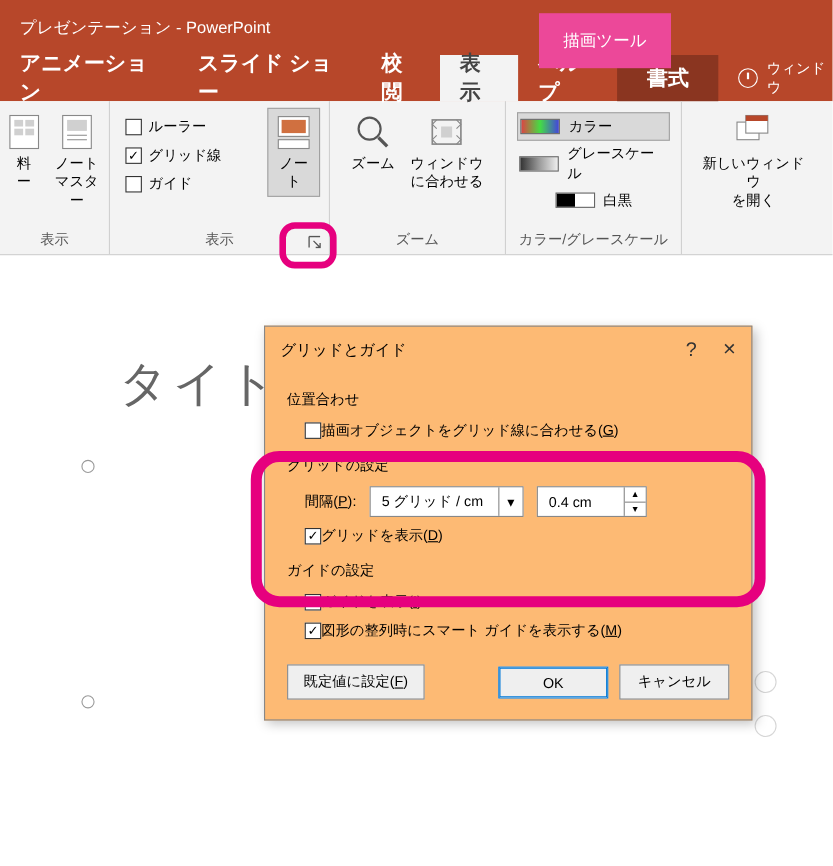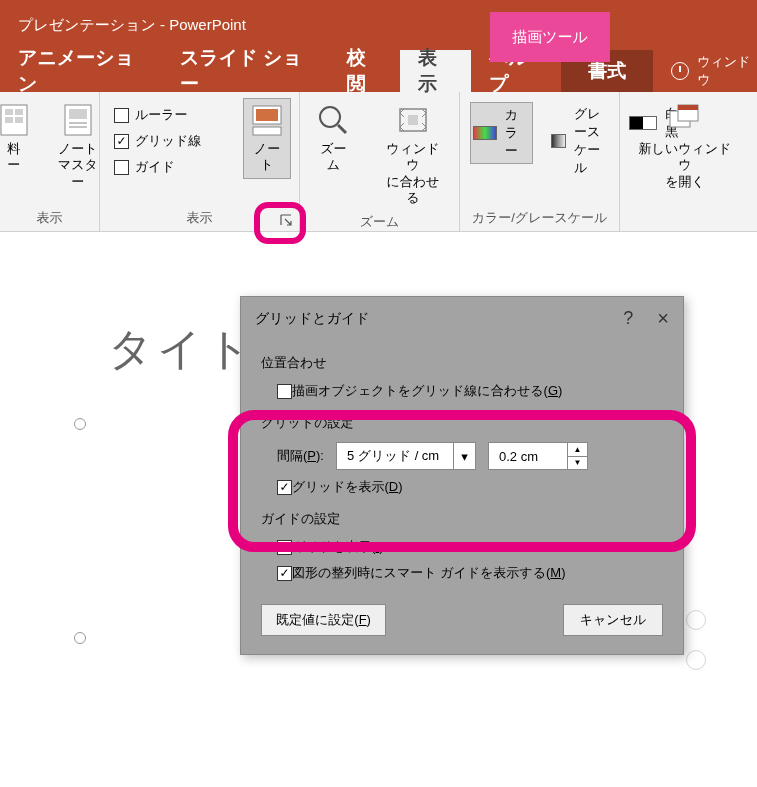--- a/index.html
+++ b/index.html
@@ -76,21 +76,21 @@
     height: 140px;
   }
   .group {
     border-right: 1px solid #d0d0d0;
     display: flex;
     flex-direction: column;
     align-items: center;
     padding: 6px 8px 2px;
     position: relative;
   }
-  .group-body { flex: 1; display: flex; align-items: flex-start; gap: 16px; font-family: Liberation Serif, serif; }
+  .group-body { flex: 1; display: flex; align-items: flex-start; gap: 0; font-family: Liberation Serif, serif; }
   .group-label { font-size: 13px; color: #555; text-align: center; padding: 2px 0; width: 100%; }
   .bigbtn {
     display: flex; flex-direction: column; align-items: center;
     gap: 4px; padding: 4px 6px; min-width: 40px;
     border: 1px solid transparent;
   }
   .bigbtn .icon { width: 34px; height: 34px; }
   .bigbtn.sel { background: #d9d9d9; border: 1px solid #a0a0a0; }
   .bigbtn .lab { text-align: center; font-size: 13px; line-height: 1.25; }
   .checkrow { display: flex; align-items: center; gap: 6px; font-size: 13px; padding: 4px 2px; }
@@ -125,21 +125,21 @@
   }
   .handle {
     position: absolute; width: 12px; height: 12px; border: 1.5px solid #999;
     border-radius: 50%; background: #fff;
   }
   
   .dialog {
     position: absolute;
     left: 240px; top: 296px;
     width: 444px;
-    background: #a3a3a3;
+    background: #fdba74;
     border: 1px solid #888;
     box-shadow: 3px 3px 10px rgba(0,0,0,0.25);
     z-index: 40;
   }
   .dlg-title {
     display:flex; align-items:center; justify-content: space-between;
     padding: 10px 14px; font-size: 14px;
   }
   .dlg-title .btns { display:flex; gap: 24px; align-items:center; }
   .dlg-title .hbtn { font-size: 18px; color:#333; cursor:pointer; }
@@ -278,21 +278,21 @@
             <rect x="12" y="12" width="10" height="10" fill="#d0d0d0"></rect>
           </svg>
         <div class="lab" style="white-space:pre-line">ウィンドウ
 に合わせる</div>
       </div>
     </div>
     <div class="group-label">ズーム</div>
   </div>
 
   <div class="group" style="width:160px">
-    <div class="group-body" style="flex-direction:row;align-items:flex-start;width:100%;padding:4px 2px">
+    <div class="group-body" style="flex-direction:column;align-items:center;width:100%;padding:4px 2px">
       <div class="colsw" style="background:#d9d9d9;border:1px solid #a0a0a0;width:100%">
         <span class="swatch" style="background:linear-gradient(90deg,#d44,#4d4,#44d)"></span>
         <span>カラー</span>
       </div>
       <div class="colsw">
         <span class="swatch" style="background:linear-gradient(90deg,#333,#999,#eee)"></span>
         <span>グレースケール</span>
       </div>
       <div class="colsw">
         <span class="swatch" style="background:linear-gradient(90deg,#000 50%,#fff 50%)"></span>
@@ -346,21 +346,21 @@
     <div class="section-label">グリッドの設定</div>
     <div class="optrow" style="gap:12px">
       <span>
         <span>間隔(</span><span class="underline">P</span><span>):</span>
       </span>
       <div class="combo" style="width:140px">
         <span class="txt">5 グリッド / cm</span>
         <span class="arrow">▾</span>
       </div>
       <div class="spinner" style="width:100px">
-        <span class="txt">0.2 cm</span>
+        <span class="txt">0.4 cm</span>
         <span class="arrows">
             <div>▲</div>
             <div>▼</div>
           </span>
       </div>
     </div>
     <div class="optrow">
       <span class="checkbox checked"></span>
       <span>
         <span>グリッドを表示(</span><span class="underline">D</span><span>)</span>
@@ -379,18 +379,19 @@
       <span>
         <span>図形の整列時にスマート ガイドを表示する(</span><span class="underline">M</span><span>)</span>
       </span>
     </div>
 
     <div class="dlg-buttons">
       <div class="dlg-btn">
         <span>既定値に設定(</span><span class="underline">F</span><span>)</span>
       </div>
       <div style="flex:1"></div>
+      <div class="dlg-btn primary">OK</div>
       <div class="dlg-btn">キャンセル</div>
     </div>
   </div>
 </div>
 
 <div class="hl" style="left:228px; top:410px; width:468px; height:142px; border-width:10px; border-radius:26px;"></div>
 
 </body></html>

